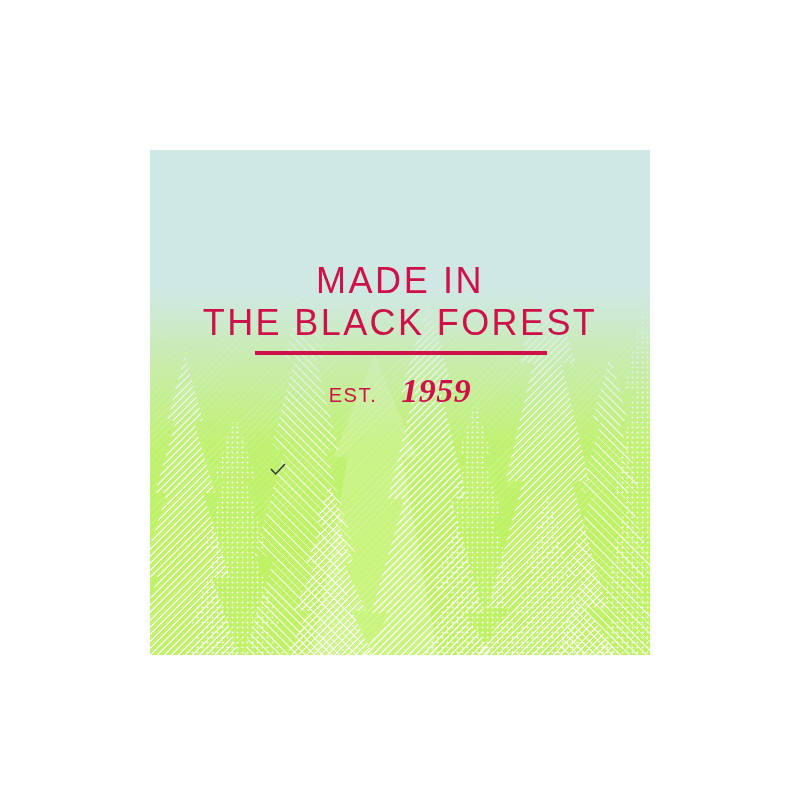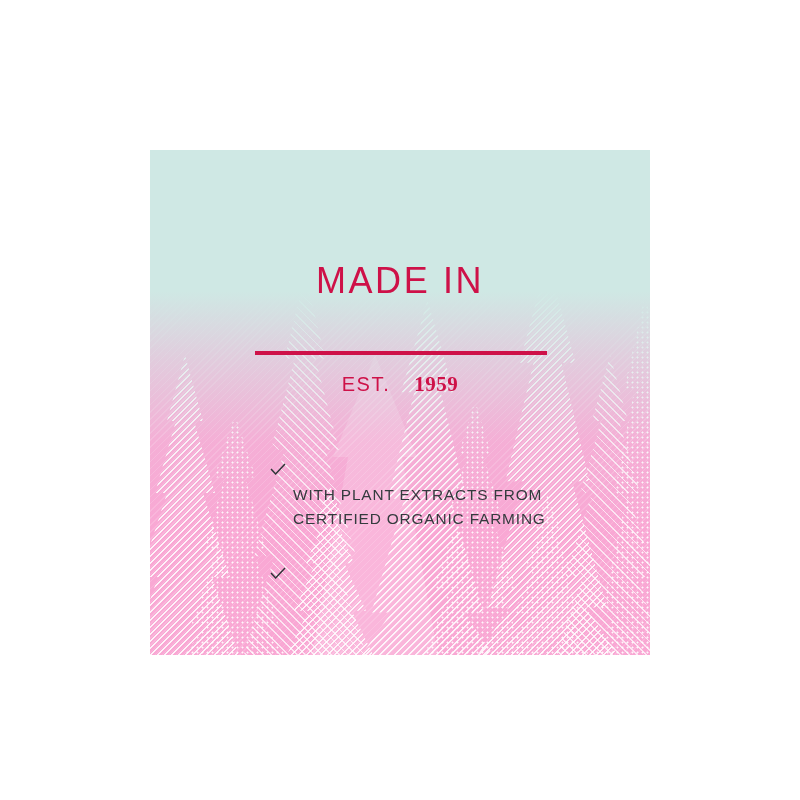--- a/index.html
+++ b/index.html
@@ -21,21 +21,21 @@
     background: #ffffff;
   }
 
   
   #panel {
     position: absolute;
     left: 150px;
     top: 150px;
     width: 500px;
     height: 505px;
-    background: #f9a8d4;
+    background: #bef264;
     overflow: hidden;
   }
 
   
   .hatch-base {
     position: absolute;
     inset: 0;
     background-image: repeating-linear-gradient(
         135deg,
         rgba(255,255,255,0.28) 0px,
@@ -149,24 +149,25 @@
     font-size: 20px;
     font-weight: 400;
     letter-spacing: 1.6px;
     vertical-align: baseline;
     margin-top: 16px;
   }
   #est-year {
     color: #ce1148;
     font-family: "Liberation Serif", serif;
     font-weight: bold;
-    font-size: 21px;
+    font-size: 34px;
     letter-spacing: 0.5px;
     margin-left: 24px;
     vertical-align: baseline;
+    font-style: italic;
   }
 
   #bullets {
     position: absolute;
     left: 120px;
     top: 285px;
     width: 330px;
   }
   .bullet {
     position: relative;
@@ -233,38 +234,30 @@
         <div class="body conifer dots"></div>
       </div>
 
       <div class="fade-top"></div>
     </div>
 
     <div id="content">
 
       <div class="headline" id="headline-1">MADE IN</div>
 
+      <div class="headline" id="headline-2">THE BLACK FOREST</div>
 
       <div id="rule"></div>
 
       <div id="est-row">
         <span id="est-label">EST.</span><span id="est-year">1959</span>
       </div>
 
       <div id="bullets">
 
-        <div class="bullet">
-          <span class="check">
-            <svg width="16" height="16" viewBox="0 0 16 16">
-              <path d="M1.5 7.6 L5.6 12 L14.5 2.6" fill="none" stroke="currentColor" stroke-width="1.45" stroke-linecap="square" stroke-linejoin="miter"></path>
-            </svg>
-          </span>
-          <span>WITH PLANT EXTRACTS FROM
-CERTIFIED ORGANIC FARMING</span>
-        </div>
 
 
         <div class="bullet">
           <span class="check">
             <svg width="16" height="16" viewBox="0 0 16 16">
               <path d="M1.5 7.6 L5.6 12 L14.5 2.6" fill="none" stroke="currentColor" stroke-width="1.45" stroke-linecap="square" stroke-linejoin="miter"></path>
             </svg>
           </span>
           
         </div>

